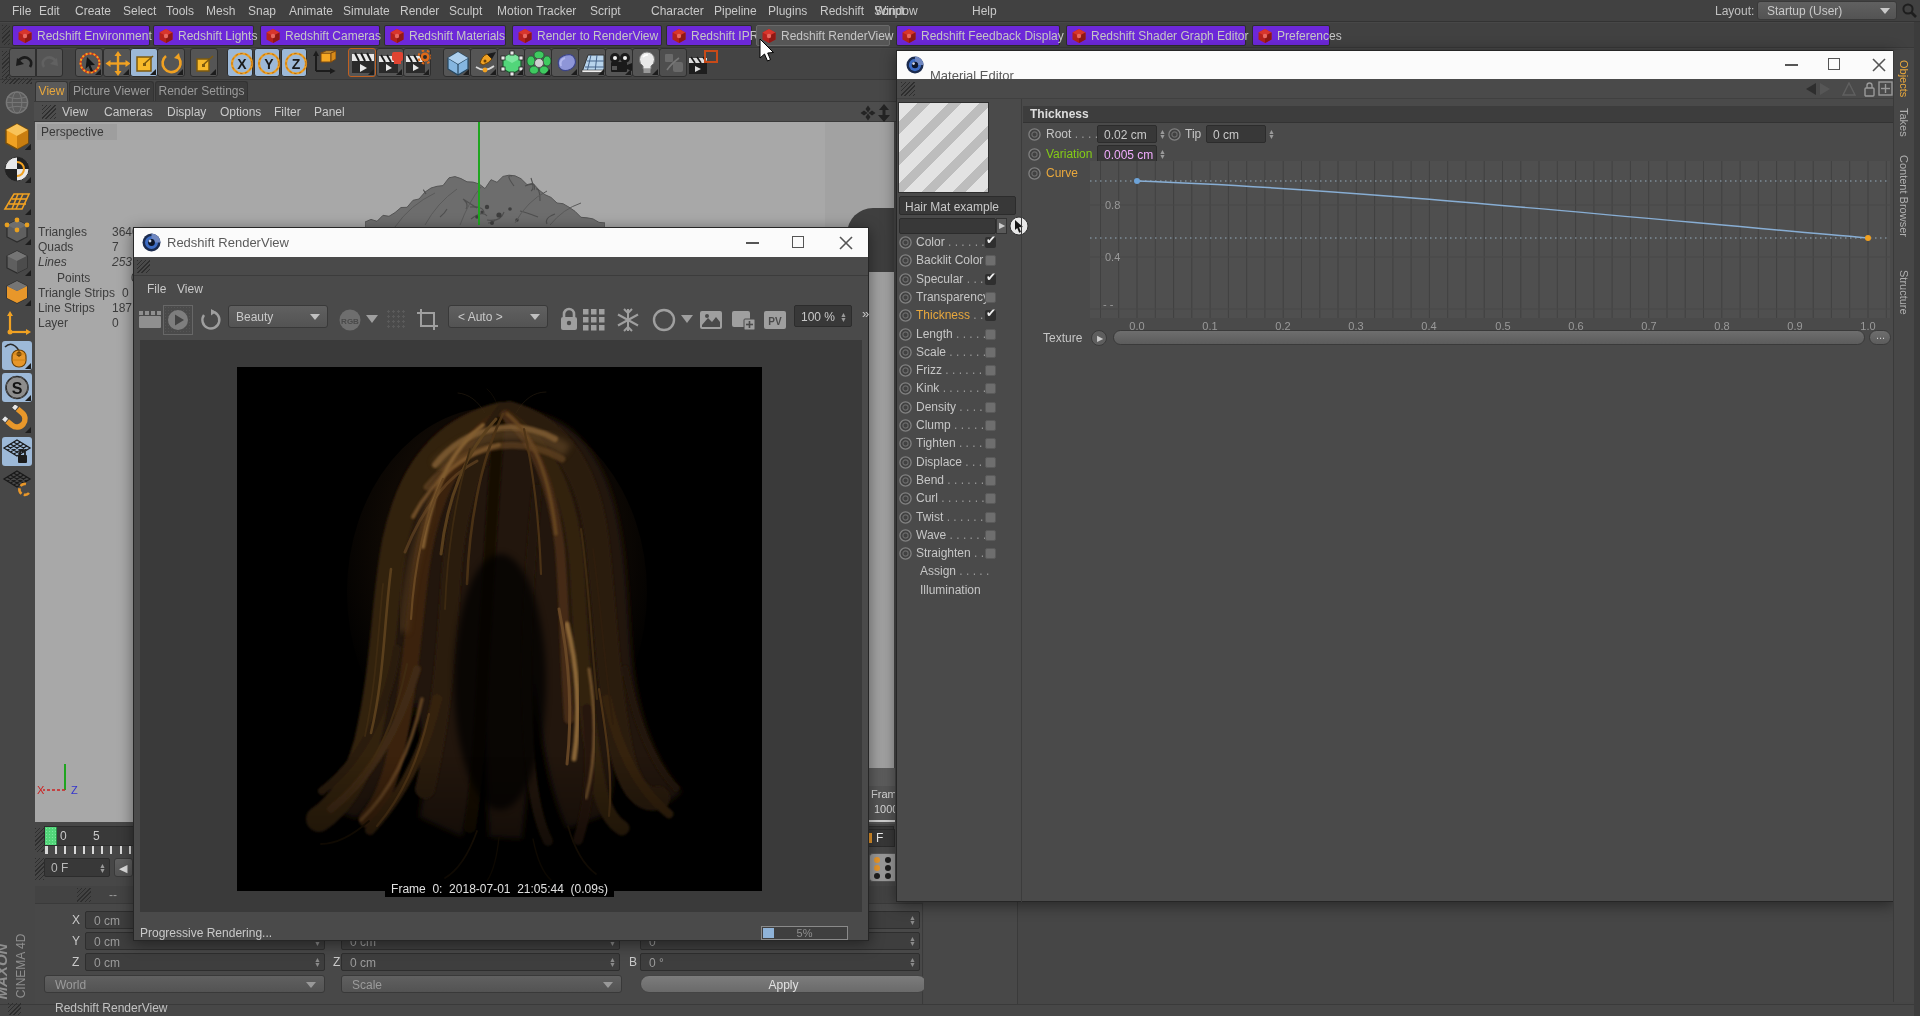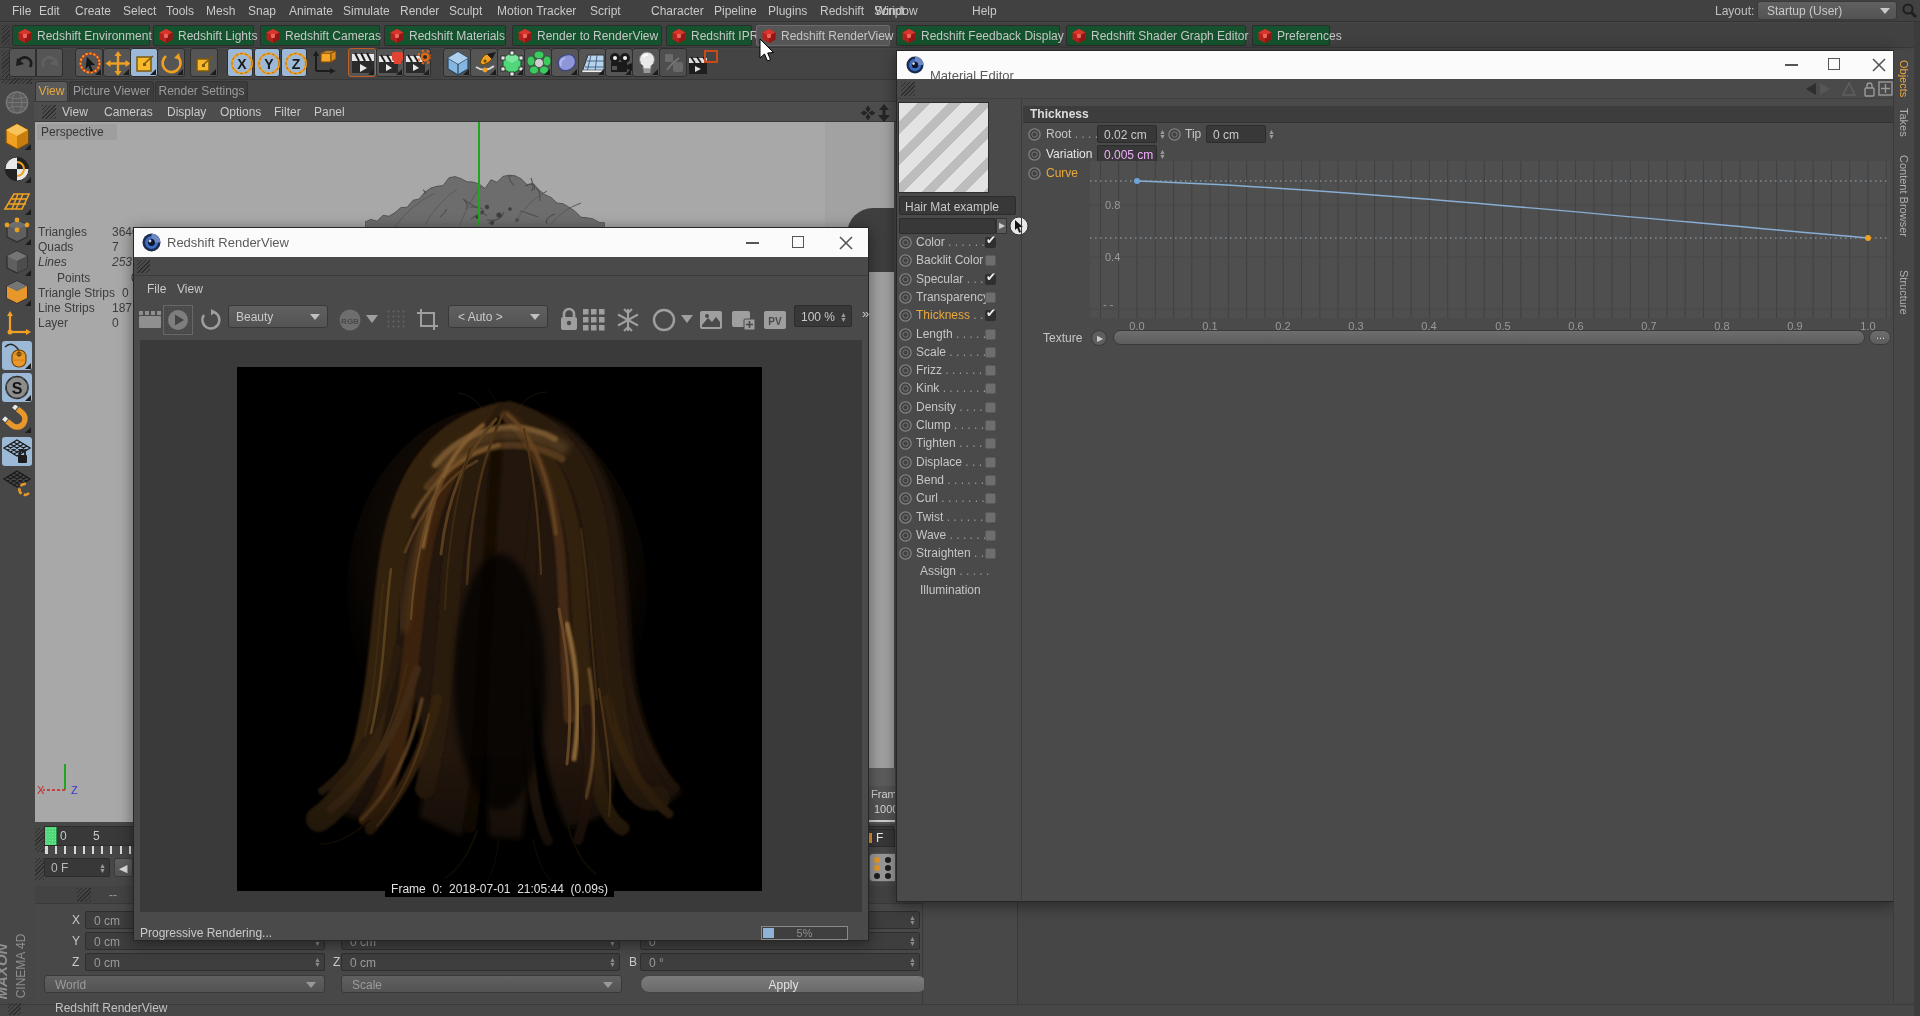--- a/index.html
+++ b/index.html
@@ -115,21 +115,21 @@
         <span class="lb">Redshift Shader Graph Editor</span>
       </div>
       <div class="shbtn" style="left:1252px;width:78px;">
         <svg width="16" height="16" viewBox="0 0 16 16">
           <use href="#rsico"></use>
         </svg>
         <span class="lb">Preferences</span>
       </div>
     </div>
 <style>
-.shbtn{position:absolute;top:25px;height:21px;background:#14532d;border:1px solid #2d2d2d;border-radius:2px;color:#c6c6c6;font-size:12px;}
+.shbtn{position:absolute;top:25px;height:21px;background:#6d28d9;border:1px solid #2d2d2d;border-radius:2px;color:#c6c6c6;font-size:12px;}
 .shbtn svg{position:absolute;left:4px;top:2px;}
 .shbtn .lb{position:absolute;left:24px;top:3px;white-space:nowrap;}
 </style>
 
 <div class="abs" style="left:0;top:49px;width:1920px;height:31px;background:#444444;border-bottom:1px solid #383838;">
 <div class="abs grip" style="left:2px;top:2px;width:8px;height:27px;"></div>
 </div>
 <div id="toolbar3">
 <style>
 .t3{position:absolute;top:48px;width:28px;height:29px;background:#555555;border:1px solid #2e2e2e;border-radius:3px;}
@@ -1124,21 +1124,21 @@
     </svg>
     <span class="abs" style="left:1185px;top:127px;font-size:12px;color:#c6c6c6;">Tip</span>
     <div class="abs fld" style="left:1206px;top:125px;width:60px;height:18px;">
       <span class="abs" style="left:6px;top:2px;font-size:12px;color:#c9c9c9;">0 cm</span>
     </div>
     <span class="abs spin" style="left:1268px;top:129px;">▲<br>▼</span>
     <svg class="abs" style="left:1028px;top:148px;" width="13" height="13" viewBox="0 0 13 13">
       <circle cx="6.5" cy="6.5" r="5.6" fill="#414141" stroke="#828282" stroke-width="1.3"></circle>
       <circle cx="6.5" cy="6.5" r="2.6" fill="none" stroke="#6a6a6a" stroke-width="1.2"></circle>
     </svg>
-    <span class="abs" style="left:1046px;top:147px;font-size:12px;color:#e5e5e5;">Variation</span>
+    <span class="abs" style="left:1046px;top:147px;font-size:12px;color:#84cc16;">Variation</span>
     <div class="abs fld" style="left:1097px;top:145px;width:60px;height:18px;">
       <span class="abs" style="left:6px;top:2px;font-size:12px;color:#f0abfc;">0.005 cm</span>
     </div>
     <span class="abs spin" style="left:1159px;top:149px;">▲<br>▼</span>
     <svg class="abs" style="left:1028px;top:167px;" width="13" height="13" viewBox="0 0 13 13">
       <circle cx="6.5" cy="6.5" r="5.6" fill="#414141" stroke="#828282" stroke-width="1.3"></circle>
       <circle cx="6.5" cy="6.5" r="2.6" fill="none" stroke="#6a6a6a" stroke-width="1.2"></circle>
     </svg>
     <span class="abs" style="left:1046px;top:166px;font-size:12px;color:#e9a83d;">Curve</span>
     <span class="abs" style="left:1096px;top:168px;width:0;height:0;border-top:4px solid transparent;border-bottom:4px solid transparent;border-left:6px solid #bbb;"></span>

